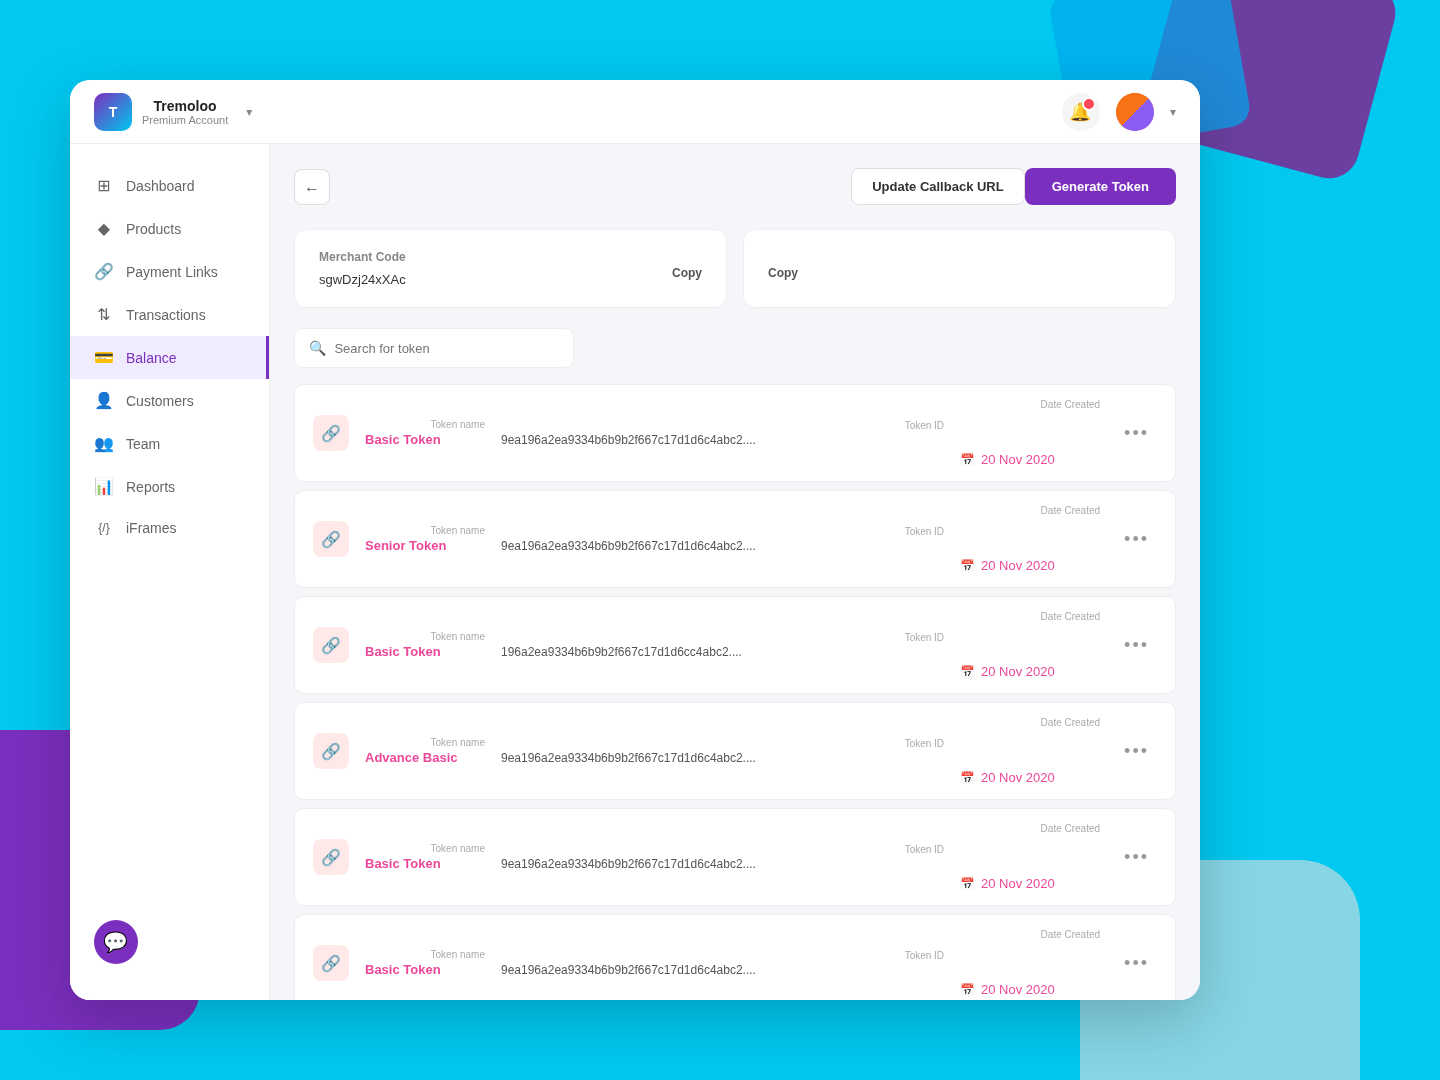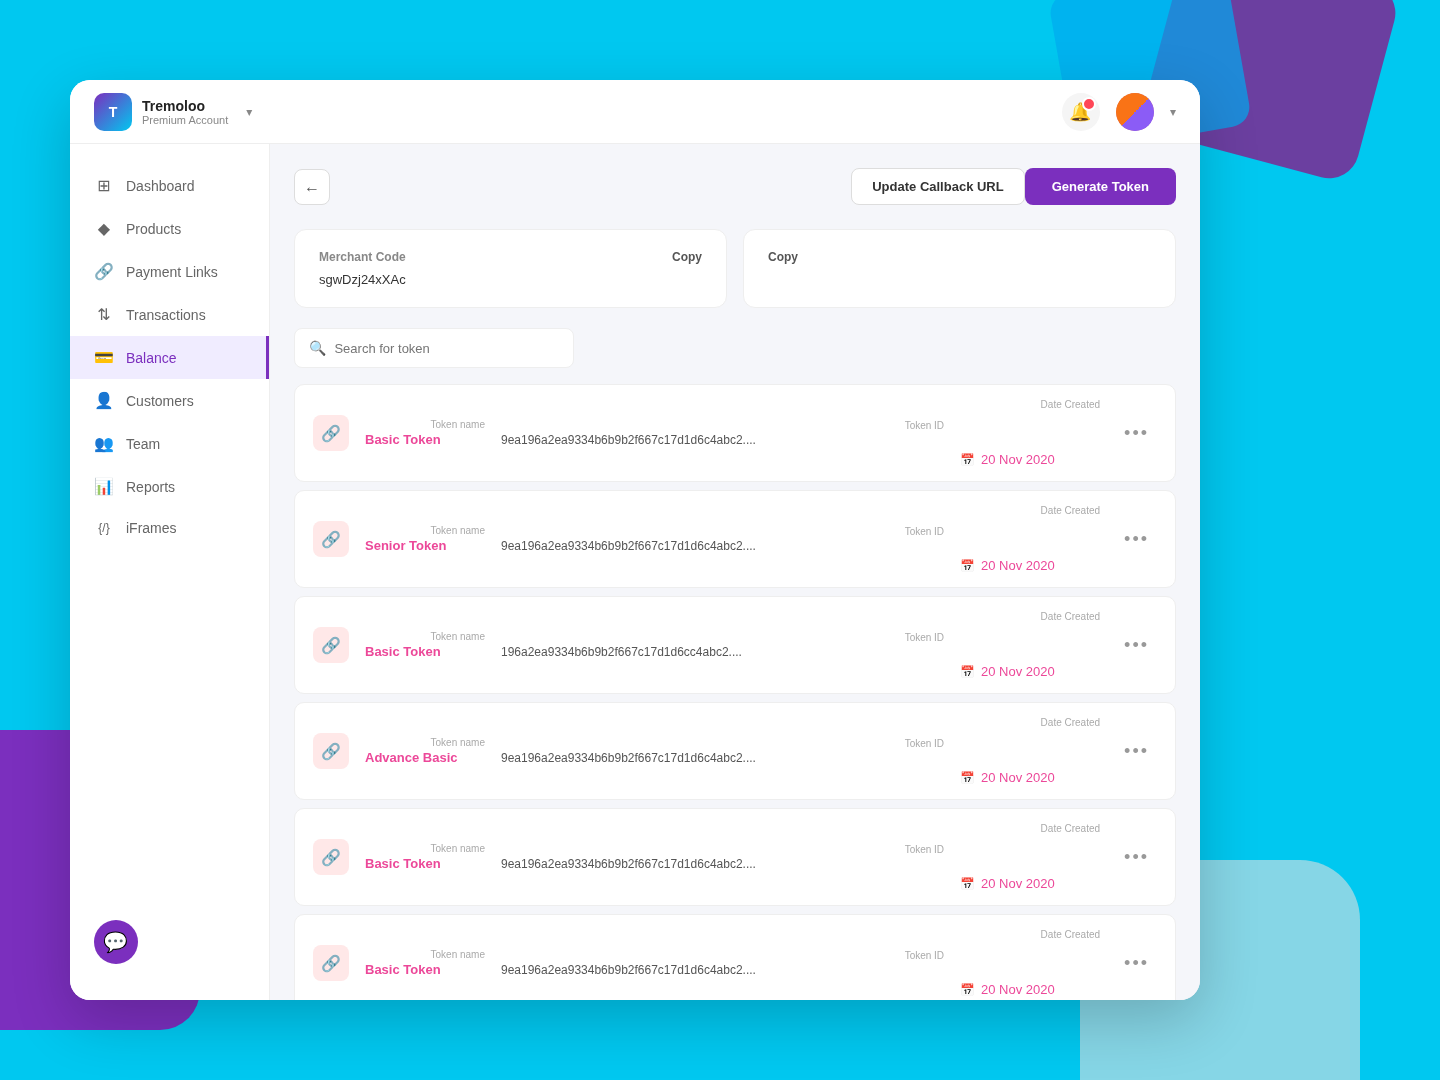--- a/index.html
+++ b/index.html
@@ -75,21 +75,21 @@
       align-items: center;
       gap: 10px;
     }
     .logo-icon {
       width: 38px; height: 38px;
       background: linear-gradient(135deg, #7b2fbe, #00c8f0);
       border-radius: 10px;
       display: flex; align-items: center; justify-content: center;
       color: white; font-weight: bold; font-size: 14px;
     }
-    .logo-text { display: flex; flex-direction: column; }
+    .logo-text { display: flex; flex-direction: column; text-align: center; }
     .logo-name { font-weight: 700; font-size: 14px; color: #222; }
     .logo-sub { font-size: 11px; color: #888; }
     .header-chevron { margin-left: 8px; color: #888; font-size: 12px; }
     .header-spacer { flex: 1; }
     .header-actions { display: flex; align-items: center; gap: 16px; }
     .notif-btn {
       position: relative;
       width: 38px; height: 38px;
       border-radius: 50%;
       background: #f5f5f5;
@@ -233,21 +233,21 @@
     .card-value { font-size: 13px; color: #333; }
     .card-copy-row {
       display: flex;
       align-items: flex-start;
       justify-content: space-between;
     }
     .copy-btn {
       background: none; border: none;
       font-size: 12px; color: #555;
       cursor: pointer; font-weight: 600;
-      margin-top: 0;
+      margin-top: 16px;
     }
     .hash-value { font-size: 11px; color: #444; line-height: 1.5; word-break: break-all; max-width: 300px; }
 
     
     .search-bar {
       display: flex;
       align-items: center;
       background: #fff;
       border: 1px solid #eee;
       border-radius: 8px;

